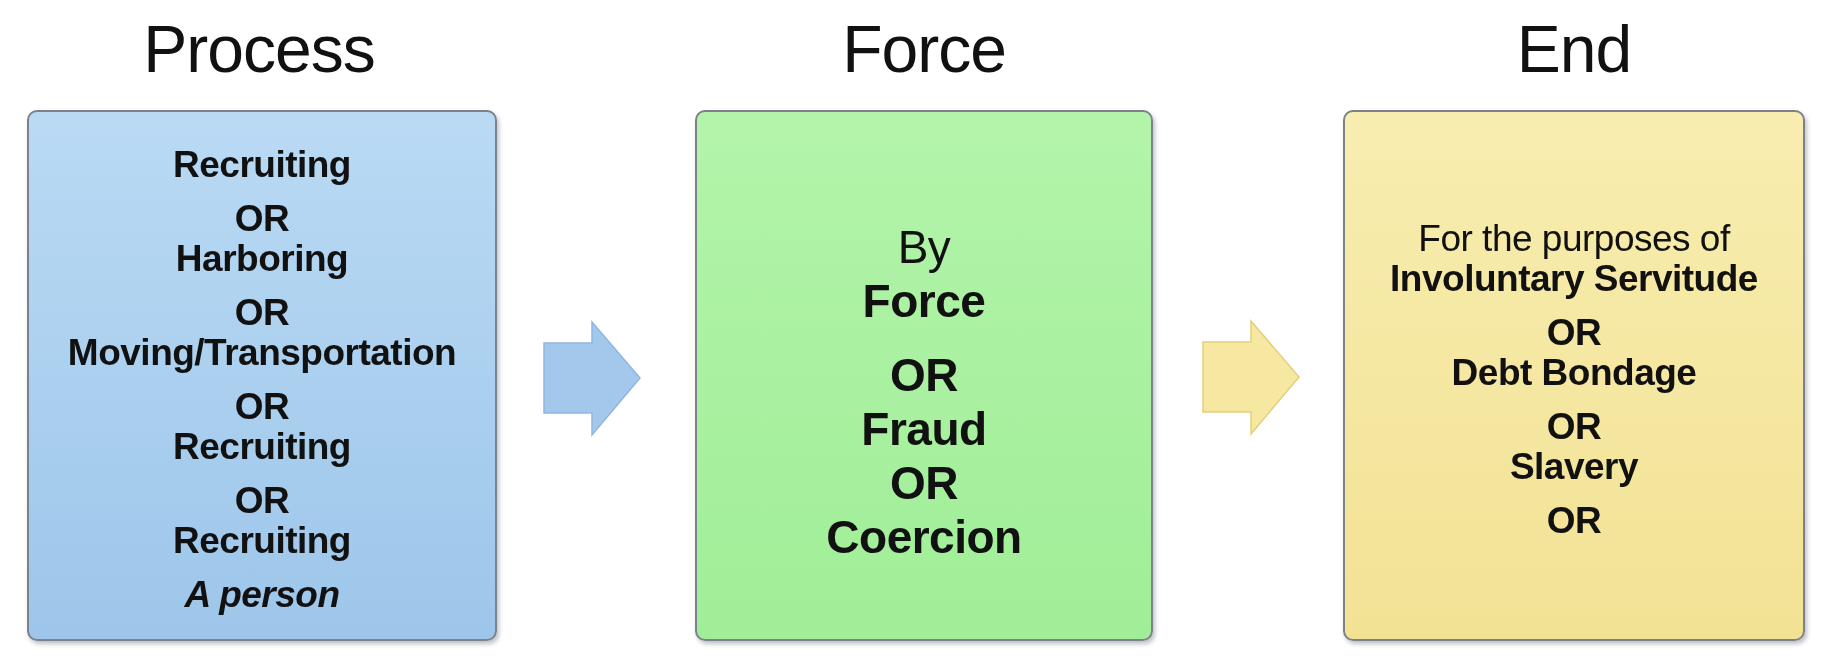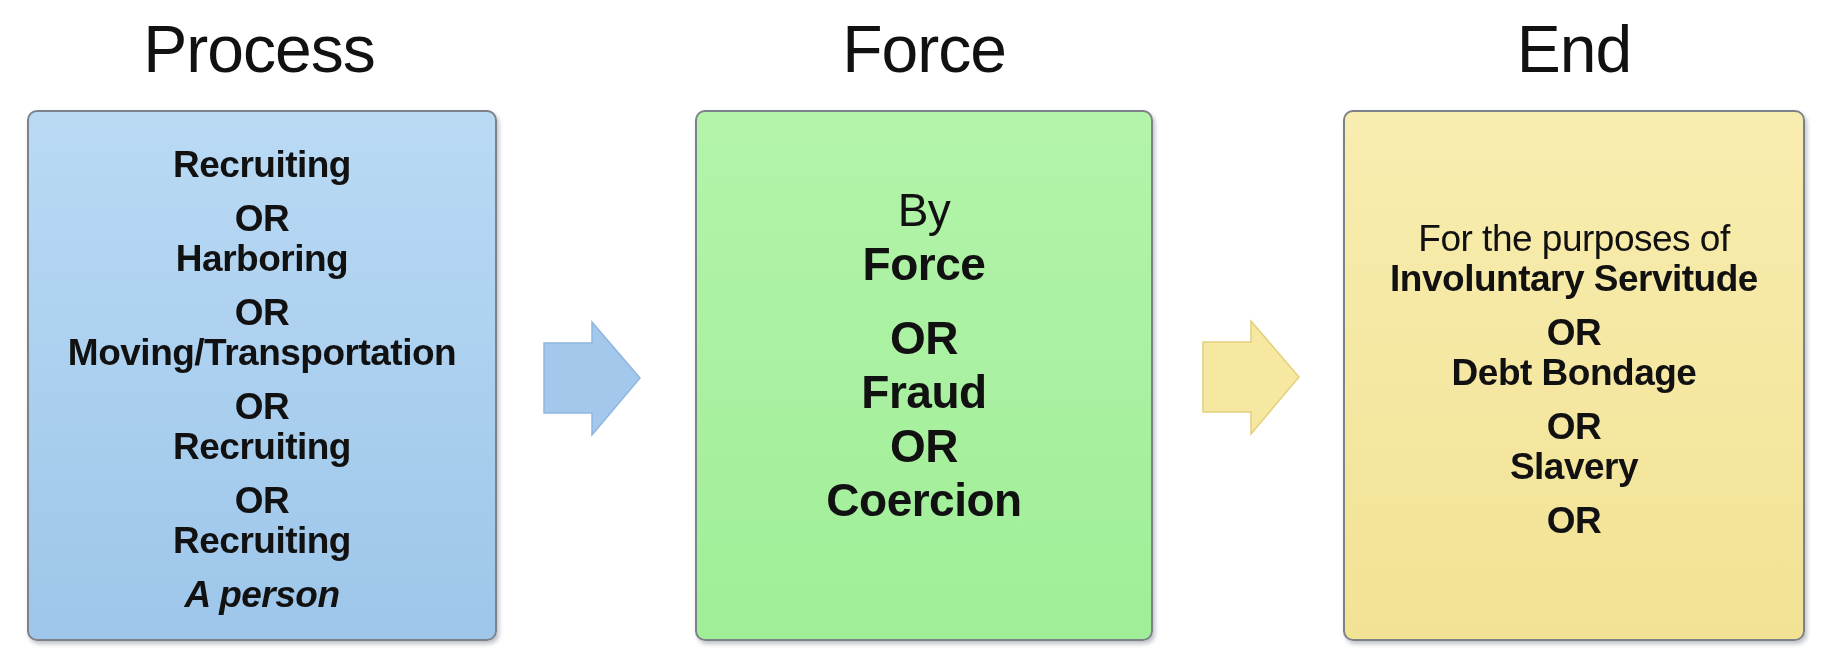--- a/index.html
+++ b/index.html
@@ -22,21 +22,21 @@
     position:absolute; top:110px; height:531px;
     border:2px solid var(--box-border,#7d828a);
     border-radius:10px; text-align:center;
     box-shadow:2px 3px 4px rgba(110,118,130,0.45);
   }
   #box-process {
     left:27px; width:470px; padding-top:33px;
     background:linear-gradient(180deg, var(--process-top,#badaf4), var(--process-bottom,#9dc6ea));
   }
   #box-means {
-    left:695px; width:458px; padding-top:71px;
+    left:695px; width:458px; padding-top:108px;
     background:linear-gradient(180deg, var(--means-top,#b3f4aa), var(--means-bottom,#a0ee97));
   }
   #box-end {
     left:1343px; width:462px; padding-top:107px;
     background:linear-gradient(180deg, var(--end-top,#f8edb0), var(--end-bottom,#f2e294));
   }
 
   .line { font-size:37px; line-height:40px; letter-spacing:-0.5px; }
   .w-bold    { font-weight:bold; }
   .w-regular { font-weight:normal; }

